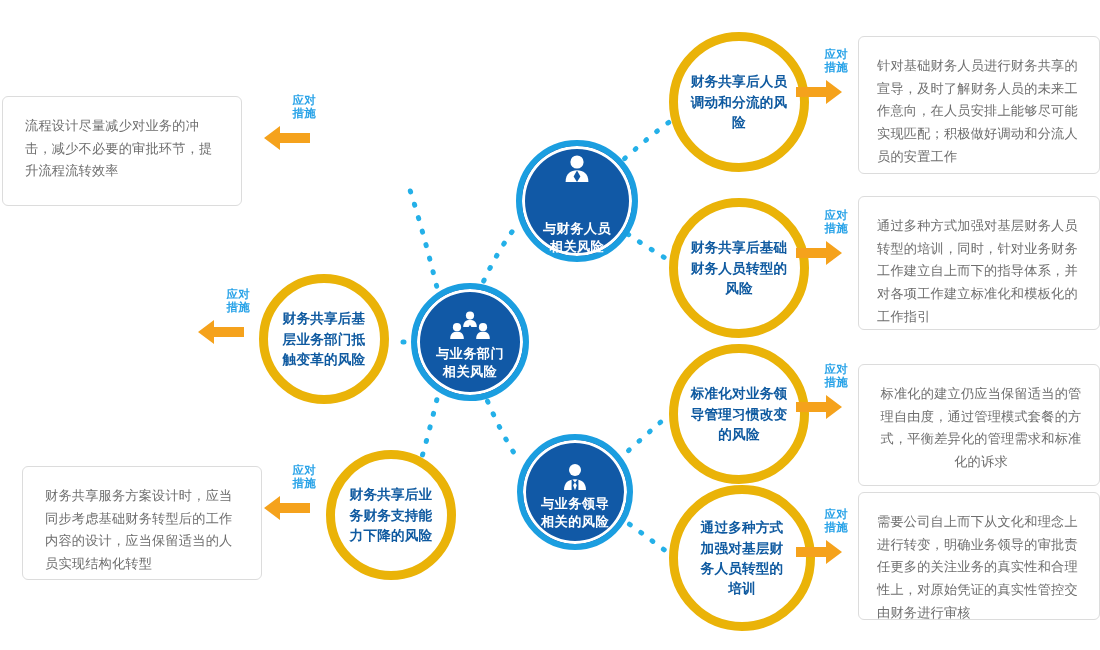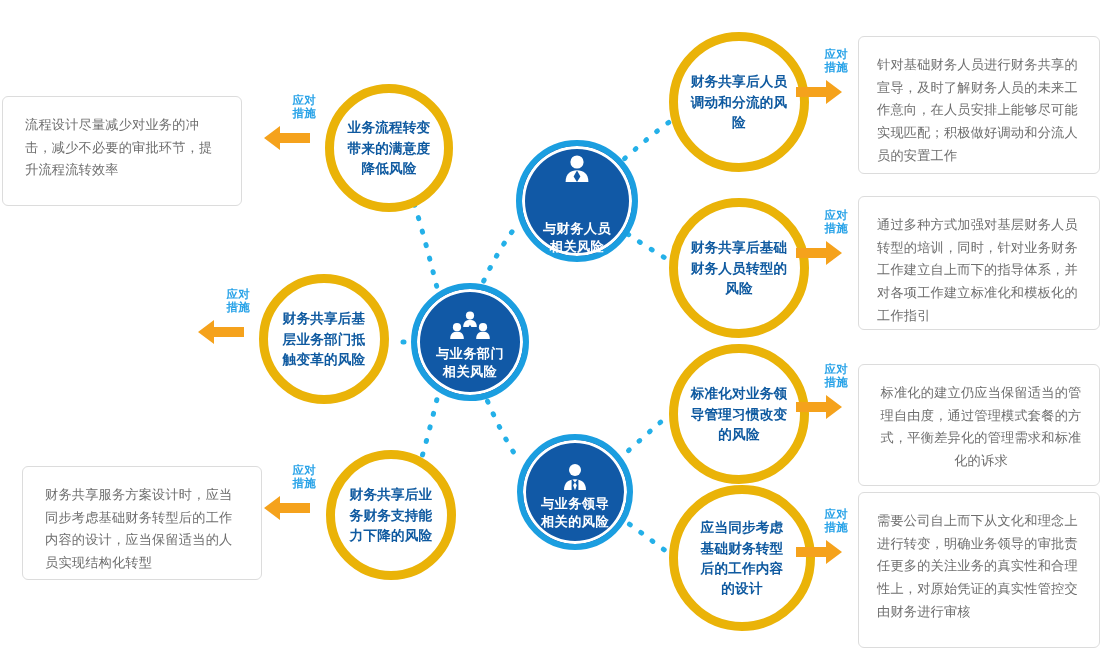--- a/index.html
+++ b/index.html
@@ -20,21 +20,20 @@
     position:absolute;
     box-sizing:border-box;
     border:1px solid #dcdcdc;
     border-radius:6px;
     background:#ffffff;
     color:#6e6e6e;
     font-size:13.2px;
     line-height:1.72;
     padding:18px 16px 14px 22px;
     letter-spacing:0.2px;
-    font-family:Liberation Mono, monospace;
   }
   .textbox.right{padding-left:18px;padding-right:14px;}
 
   
   .measure{
     position:absolute;
     width:58px;
     text-align:right;
   }
   .measure .mlabel{
@@ -167,23 +166,20 @@
       <div>应对</div>
       <div>措施</div>
     </div>
     <div class="arrow">
       <svg width="46" height="28" viewBox="0 0 46 28">
           <polygon points="0,14 16,2 16,9 46,9 46,19 16,19 16,26" fill="#f5a21c"></polygon>
         </svg>
     </div>
   </div>
 
-  <div class="ring w6" style="left:325px;top:84px;width:128px;height:128px;">
-    <span>业务流程转变带来的满意度降低风险</span>
-  </div>
 
   <div class="ring w6" style="left:259px;top:274px;width:130px;height:130px;">
     <span>财务共享后基层业务部门抵触变革的风险</span>
   </div>
 
   <div class="ring w6" style="left:326px;top:450px;width:130px;height:130px;">
     <span>财务共享后业务财务支持能力下降的风险</span>
   </div>
 
   <div class="hub" style="left:516px;top:140px;width:122px;height:122px;gap:32px;">
@@ -239,21 +235,21 @@
 
   <div class="ring w7" style="left:669px;top:198px;width:140px;height:140px;">
     <span>财务共享后基础财务人员转型的风险</span>
   </div>
 
   <div class="ring w7" style="left:669px;top:344px;width:140px;height:140px;">
     <span>标准化对业务领导管理习惯改变的风险</span>
   </div>
 
   <div class="ring w6" style="left:669px;top:485px;width:146px;height:146px;">
-    <span>应当同步考虑基础财务转型后的工作内容的设计</span>
+    <span>通过多种方式加强对基层财务人员转型的培训</span>
   </div>
 
   <div class="measure" style="left:790px;top:48px;">
     <div class="mlabel">
       <div>应对</div>
       <div>措施</div>
     </div>
     <div class="arrow">
       <svg width="46" height="28" viewBox="0 0 46 28">
           <polygon points="46,14 30,2 30,9 0,9 0,19 30,19 30,26" fill="#f5a21c"></polygon>
@@ -302,17 +298,17 @@
   </div>
 
   <div class="textbox right" style="left:858px;top:196px;width:242px;height:134px;">
     <span>通过多种方式加强对基层财务人员转型的培训，同时，针对业务财务工作建立自上而下的指导体系，并对各项工作建立标准化和模板化的工作指引</span>
   </div>
 
   <div class="textbox right" style="left:858px;top:364px;width:242px;height:122px;text-align:center;">
     <span>标准化的建立仍应当保留适当的管理自由度，通过管理模式套餐的方式，平衡差异化的管理需求和标准化的诉求</span>
   </div>
 
-  <div class="textbox right" style="left:858px;top:492px;width:242px;height:156px;">
+  <div class="textbox right" style="left:858px;top:492px;width:242px;height:128px;">
     <span>需要公司自上而下从文化和理念上进行转变，明确业务领导的审批责任更多的关注业务的真实性和合理性上，对原始凭证的真实性管控交由财务进行审核</span>
   </div>
 
 </div>
 
 </body></html>

